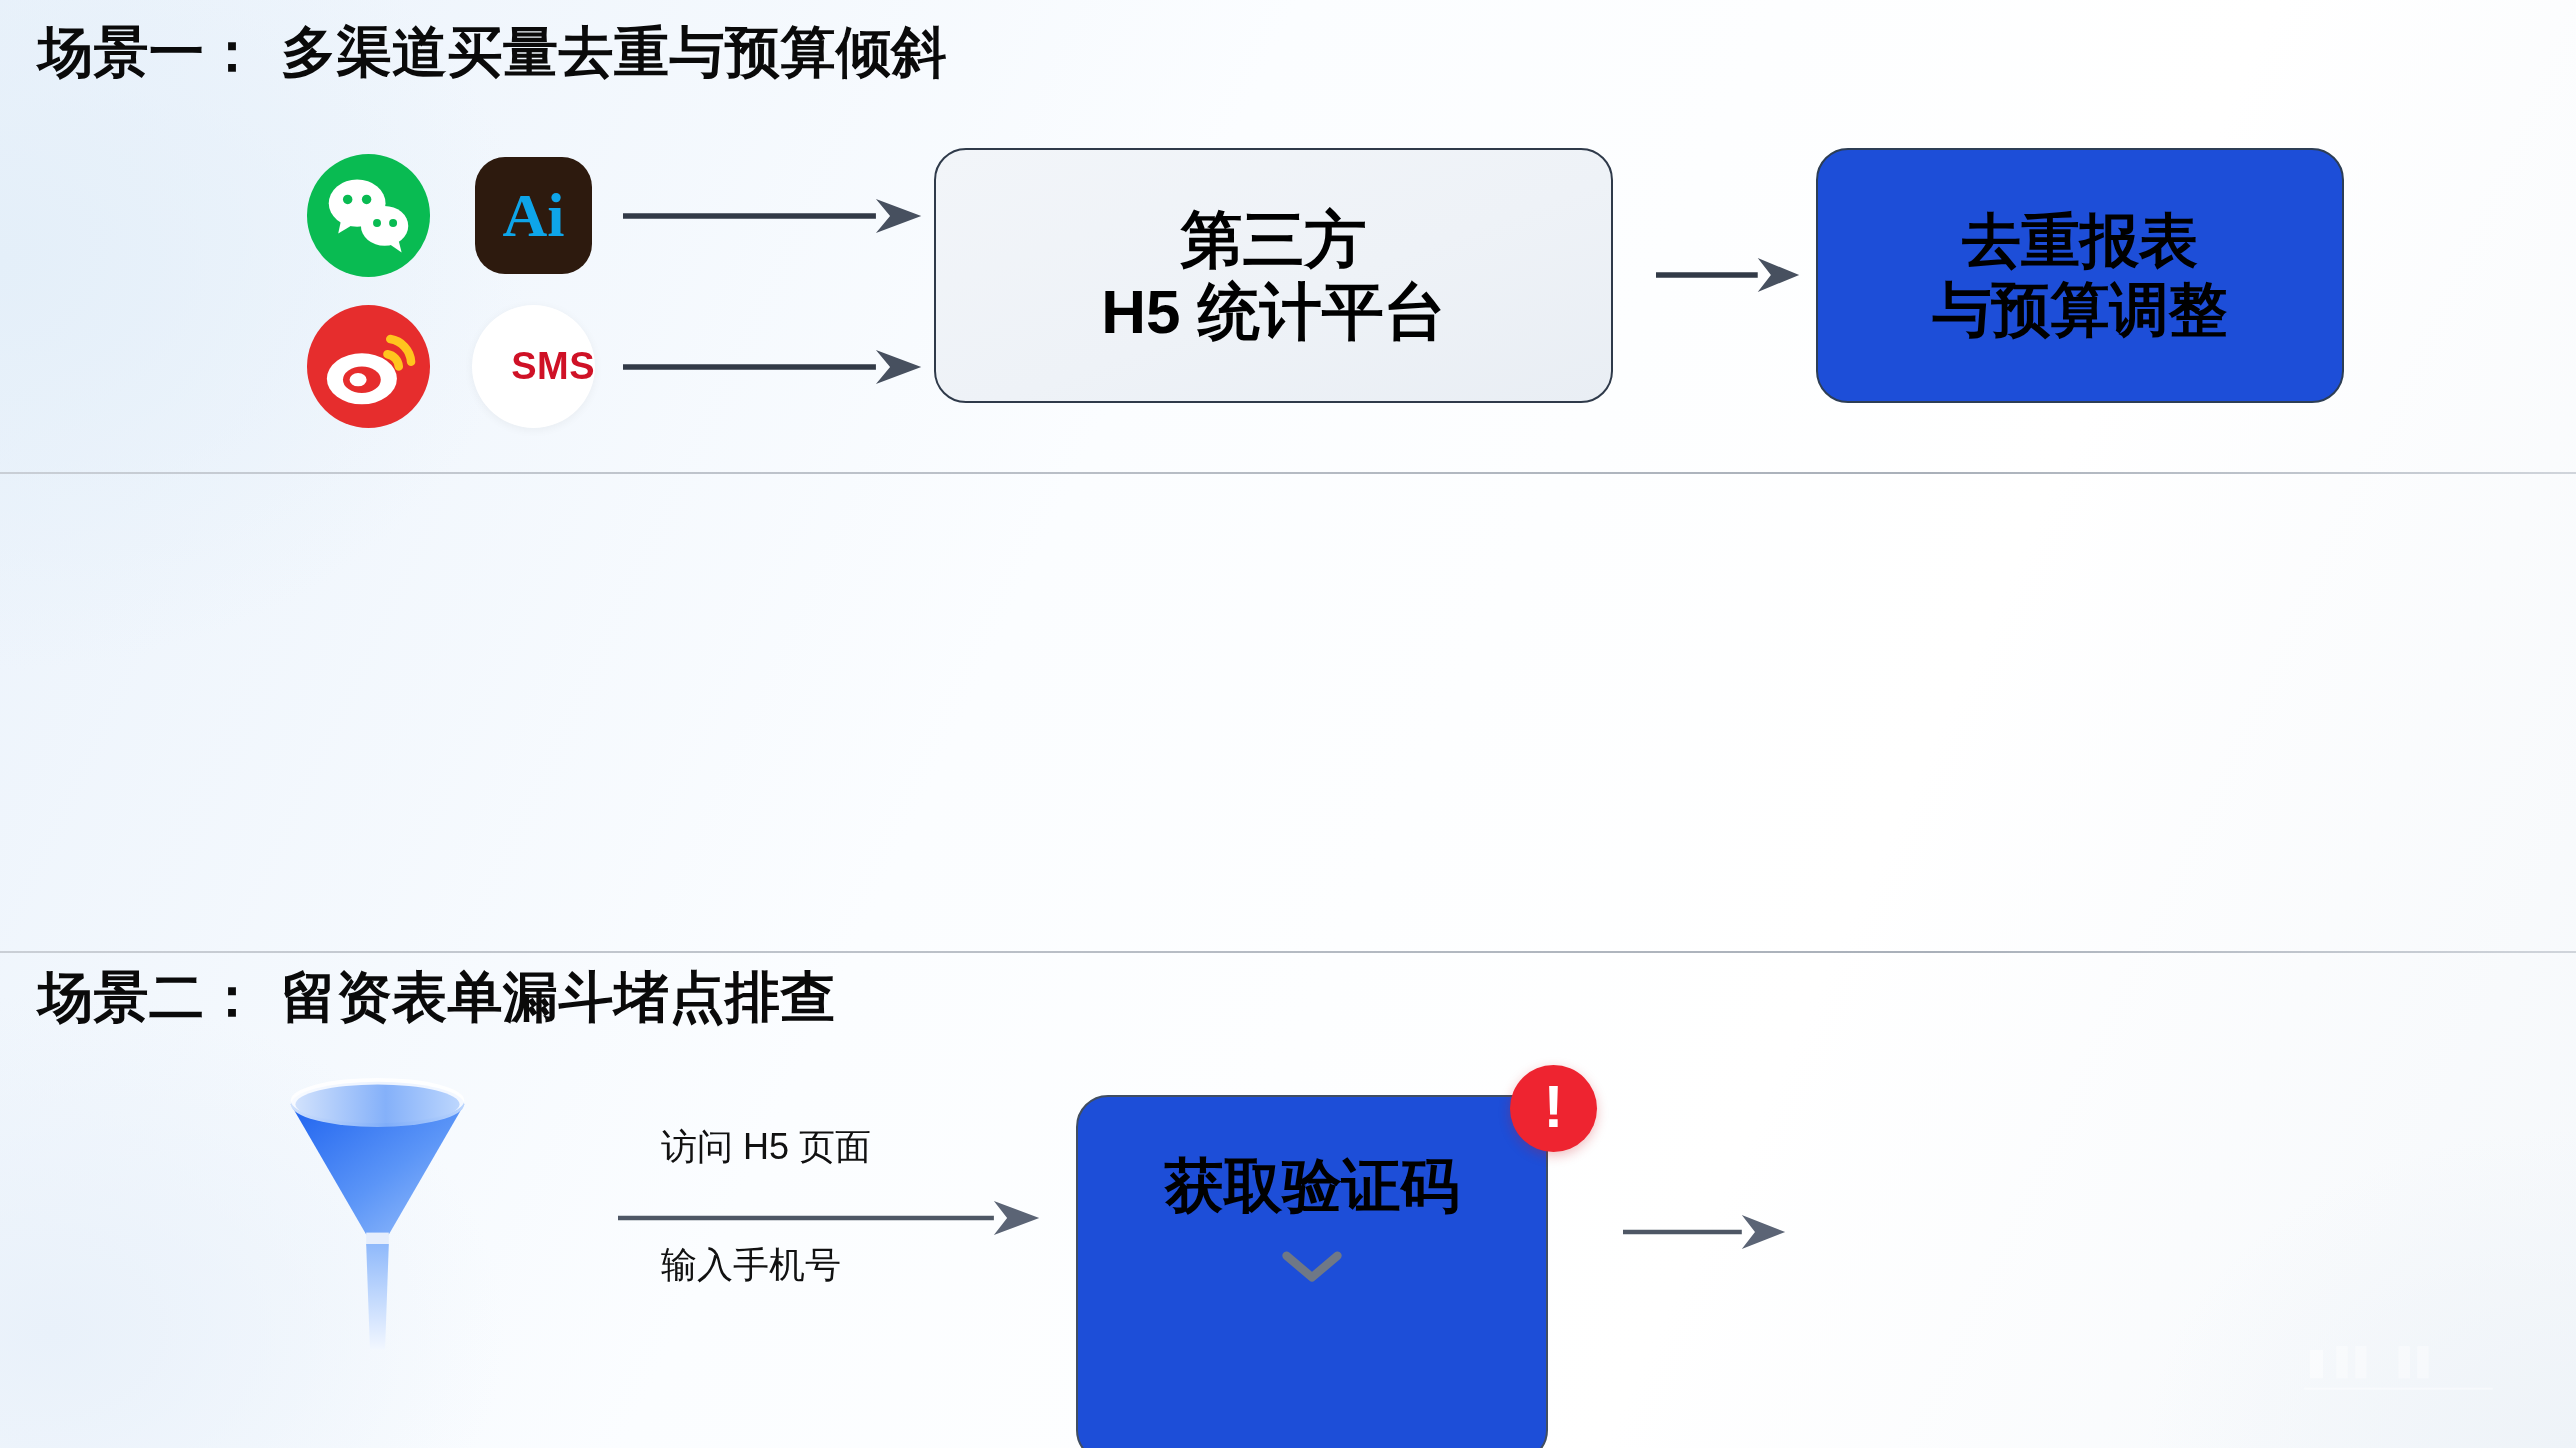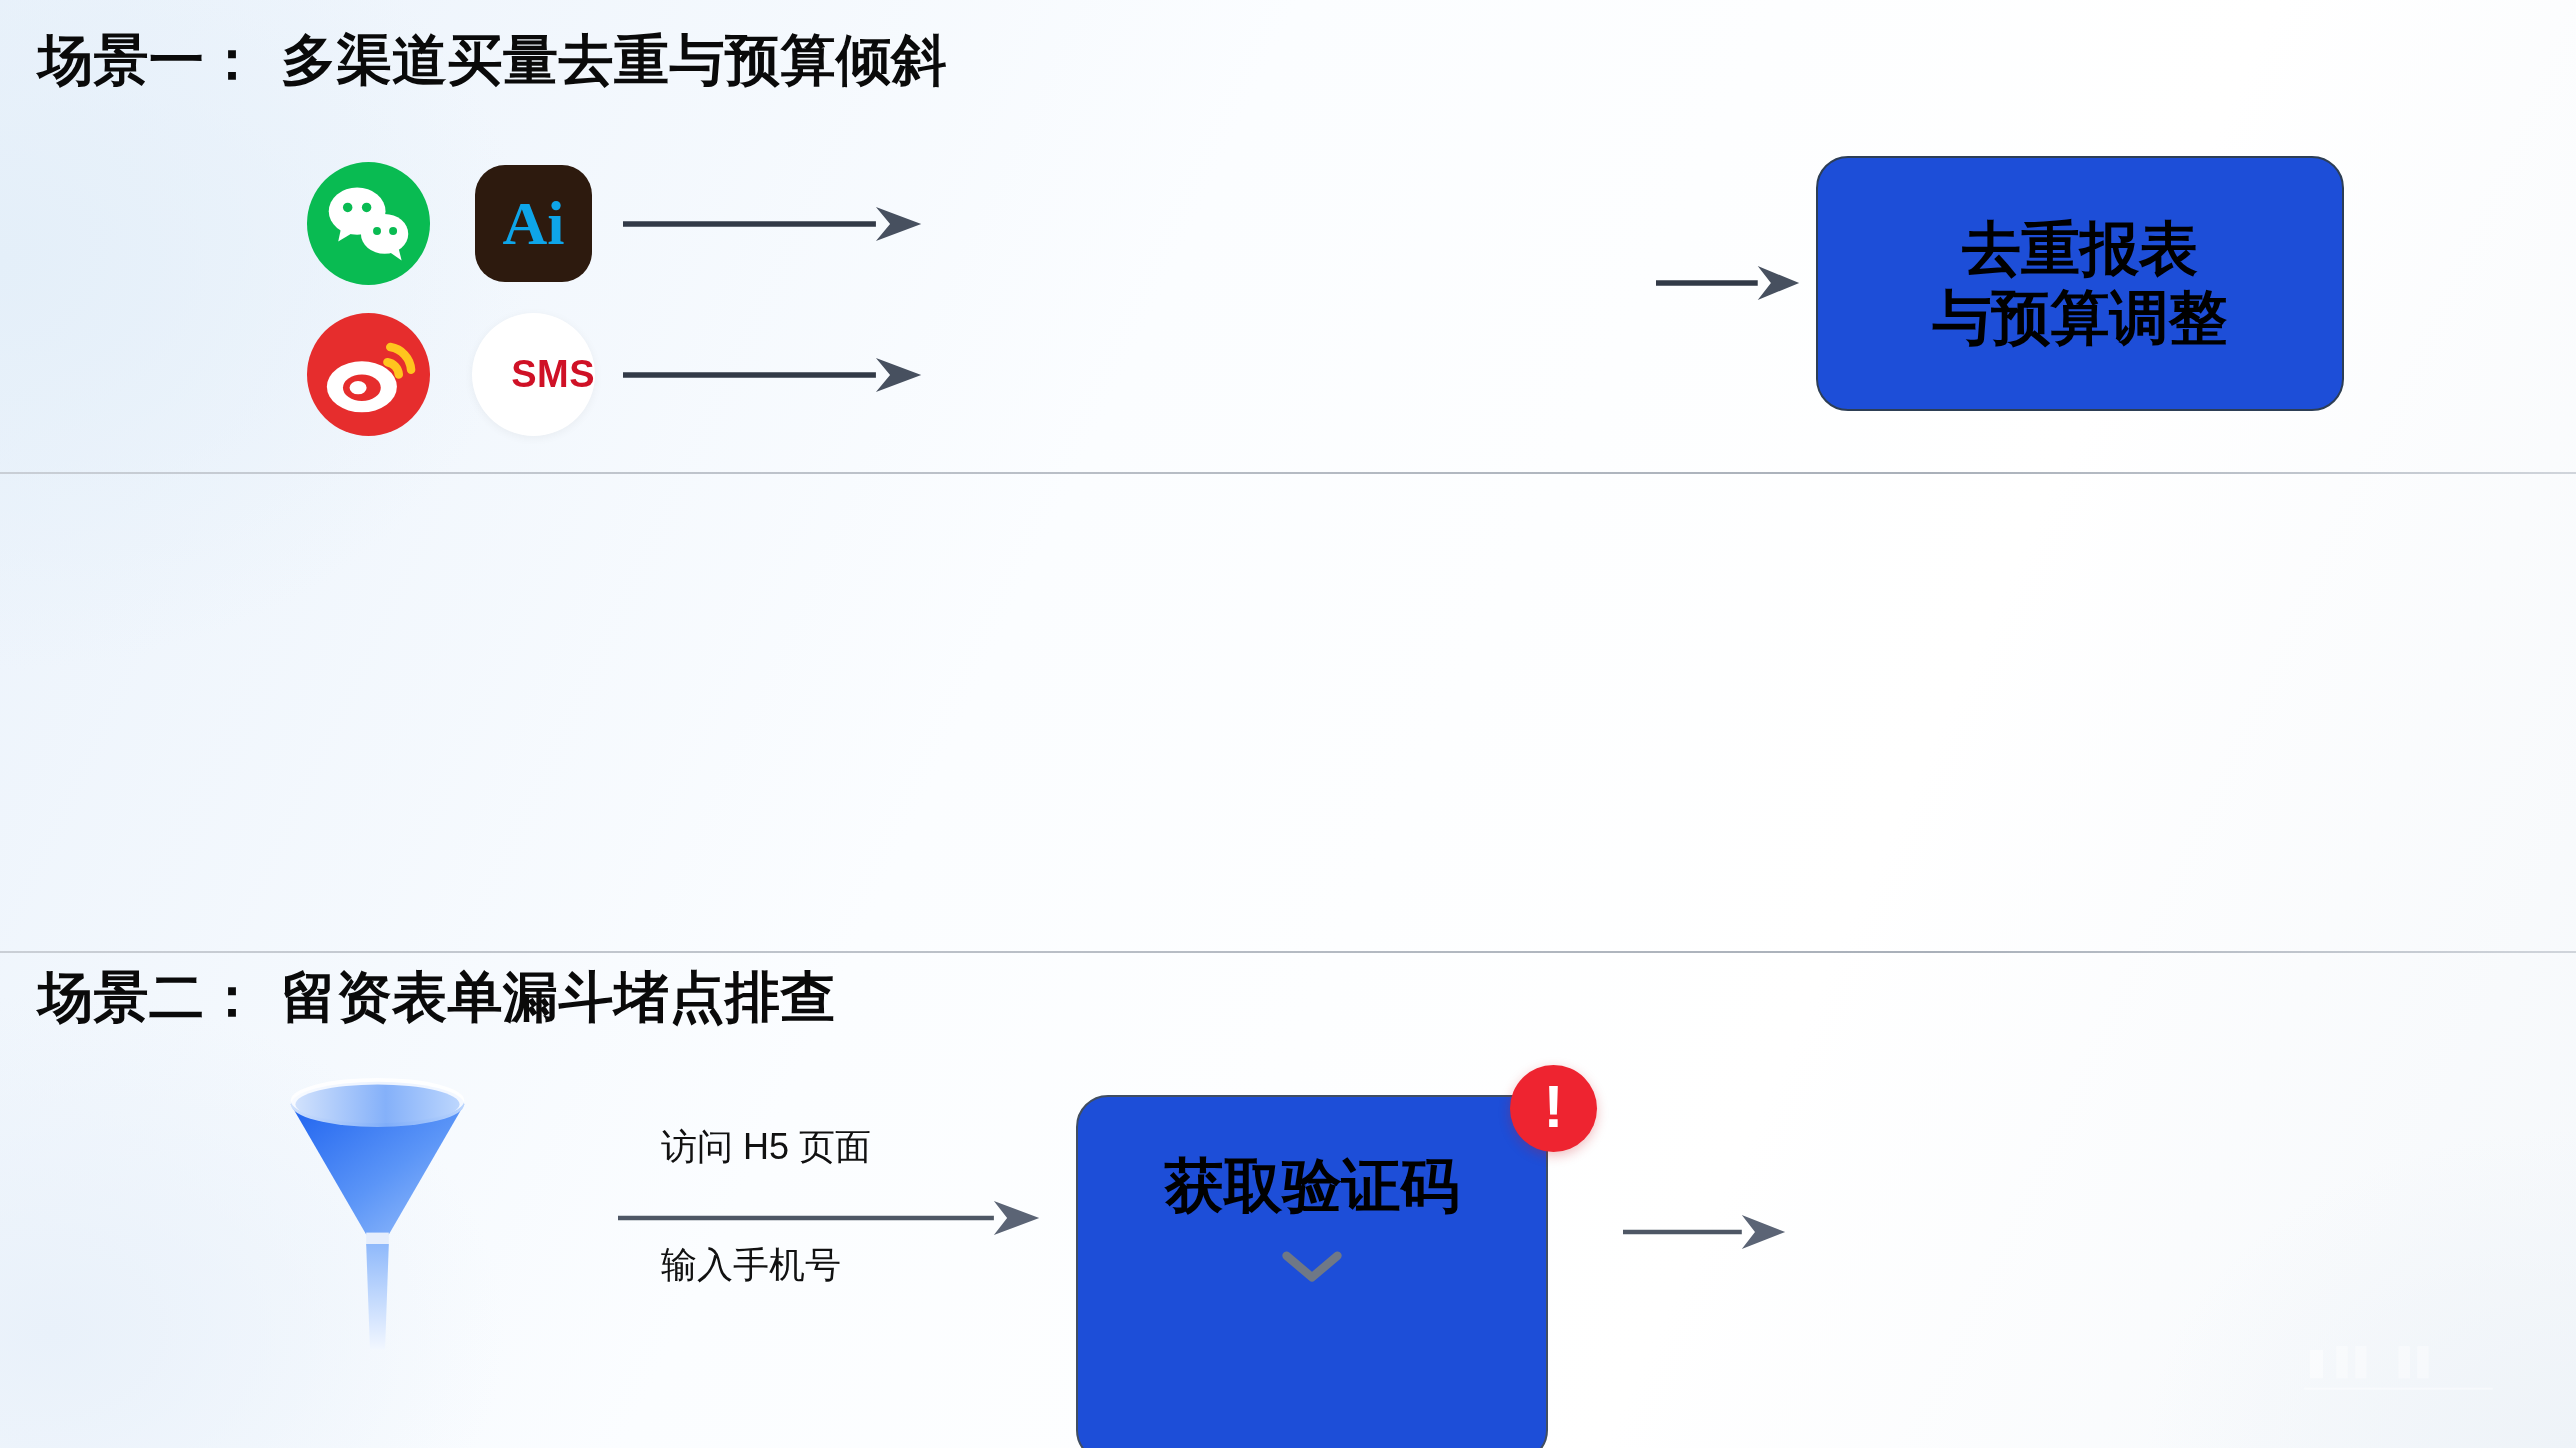--- a/index.html
+++ b/index.html
@@ -10,21 +10,21 @@
       radial-gradient(849px 661px at 0% 18%, #e4eff9 0%, rgba(228,239,249,0) 62%),
       radial-gradient(755px 566px at 2% 92%, #e9f1fa 0%, rgba(233,241,250,0) 60%),
       radial-gradient(661px 491px at 100% 100%, #eef3f8 0%, rgba(238,243,248,0) 65%),
       linear-gradient(115deg,#eaf2fb 0%, #fbfdff 40%, #ffffff 70%, #f5f8fb 100%);
     overflow:hidden;
   }
   .page { position:relative; width:2576px; height:1448px; }
 
   
   .section { position:absolute; left:0; width:2576px; }
-  #sec1 { top:16px;    height:336px;padding-left:40px; }
+  #sec1 { top:8px;    height:336px;padding-left:40px; }
   #sec2 { top:472px; height:479px; }
   #sec3 { top:951px; height:497px; }
 
   .divider {
     position:absolute; left:0; width:2576px; height:1.9px;
     background:linear-gradient(90deg,#c3c8cf 0%,#aeb4bd 40%,#9aa2ad 75%,#c9ced5 100%);
     opacity:.85;
   }
   #div1 { top:472px; }
   #div2 { top:951px; }
@@ -170,20 +170,24 @@
 
     <svg class="arrow" style="left:623px; top:189px; width:302px; height:38px;" viewBox="0 0 320 40">
       <line x1="0" y1="20" x2="268" y2="20" stroke="#323a47" stroke-width="6"></line>
       <path d="M268 2 L316 20 L268 38 L283 20 Z" fill="#47505f"></path>
     </svg>
     <svg class="arrow" style="left:623px; top:340px; width:302px; height:38px;" viewBox="0 0 320 40">
       <line x1="0" y1="20" x2="268" y2="20" stroke="#323a47" stroke-width="6"></line>
       <path d="M268 2 L316 20 L268 38 L283 20 Z" fill="#47505f"></path>
     </svg>
 
+    <div class="node" id="node-platform">
+      <span class="l1">第三方</span>
+      <span class="l2">H5 统计平台</span>
+    </div>
 
     <svg class="arrow" style="left:1656px; top:248px; width:146px; height:38px;" viewBox="0 0 155 40">
       <line x1="0" y1="20" x2="108" y2="20" stroke="#323a47" stroke-width="6"></line>
       <path d="M108 2 L152 20 L108 38 L122 20 Z" fill="#47505f"></path>
     </svg>
 
     <div class="node" id="node-report">
       <span class="l1">去重报表</span>
       <span class="l2">与预算调整</span>
     </div>

